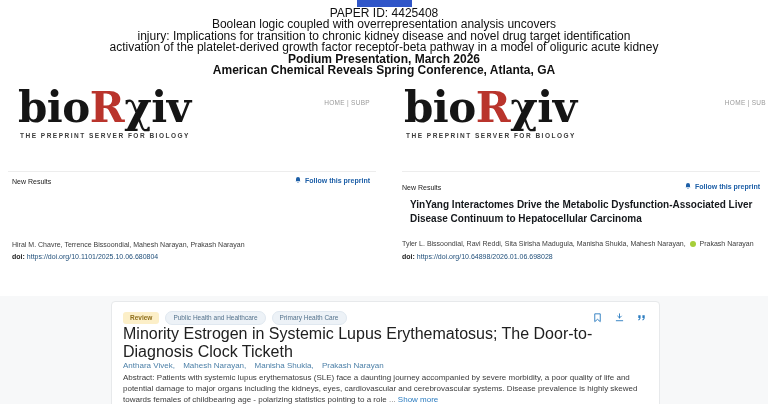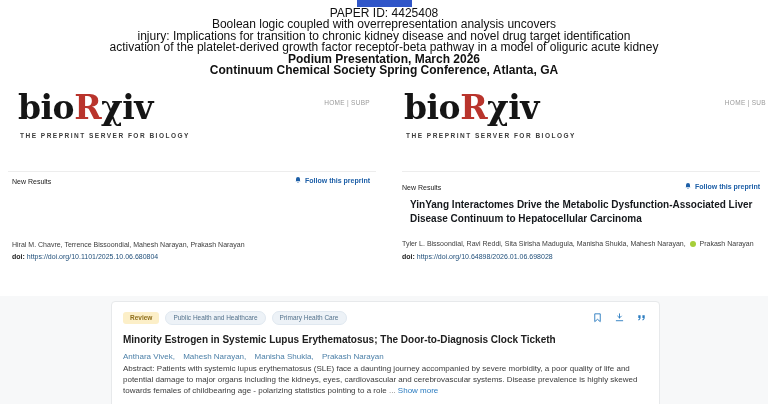--- a/index.html
+++ b/index.html
@@ -11,21 +11,21 @@
   .redact-bar { position:absolute; left:357px; top:0; width:55px; height:7px; background:#3056c8; }
   .hdr { position:absolute; top:8px; left:0; width:768px; text-align:center; }
   .hdr div { font-size:12px; line-height:11.4px; color:#101010; }
   .hdr .bold { font-weight:700; }
 
   
   .panel { position:absolute; top:85px; height:200px; background:#fff; }
   .panel.left  { left:0;   width:384px; }
   .panel.right { left:394px; width:374px; }
 
-  .logo { position:absolute; top:4px; font-family:"DejaVu Serif", serif; font-weight:700; font-size:33px; color:#151515; letter-spacing:-0.5px; line-height:38px; }
+  .logo { position:absolute; top:4px; font-family:"DejaVu Serif", serif; font-weight:700; font-size:42px; color:#151515; letter-spacing:-0.5px; line-height:38px; }
   .panel.left  .logo { left:18px; }
   .panel.right .logo { left:10px; }
   .logo .logo-r { color:#b9342c; }
 
   .tagline { position:absolute; top:47px; font-size:6.5px; letter-spacing:1.5px; color:#3a3a3a; font-weight:700; }
   .panel.left  .tagline { left:20px; }
   .panel.right .tagline { left:12px; }
 
   .nav { position:absolute; top:14px; font-size:6.5px; color:#9a9a9a; letter-spacing:0.3px; }
   .panel.left  .nav { right:14px; }
@@ -62,41 +62,41 @@
   .card { position:absolute; left:111px; top:5px; width:549px; height:150px; background:#ffffff; border:1px solid #e7e9eb; border-radius:4px; padding:9px 11px; }
 
   .tags { display:flex; gap:6px; align-items:center; }
   .tag { font-size:6.5px; padding:2.5px 7px; white-space:nowrap; line-height:1; }
   .tag.review  { background:#fcefc8; color:#8f6f1d; font-weight:700; border-radius:3px; }
   .tag.subject { background:#edf2f7; color:#54728c; border:1px solid #e0e8f0; border-radius:9px; }
 
   .actions { position:absolute; top:10px; right:12px; display:flex; gap:11px; color:#2b7cc0; }
   .action-icon svg { width:11px; height:11px; display:block; }
 
-  .card-title { margin-top:9px; font-size:10px; font-weight:700; color:#202020; }
-  .card-authors { margin-top:7px; font-size:8px; color:#4d80a8; }
+  .card-title { font-size:16px; font-weight:400; color:#202020; }
+  .card-authors { font-size:8px; color:#4d80a8; }
   .card-authors span { margin-right:6px; cursor:pointer; }
   .card-abstract { margin-top:2px; font-size:8px; line-height:11px; color:#3b3b3b; width:524px; }
   .truncation { color:#777; }
   .show-more { color:#2b7cc0; cursor:pointer; }
 </style>
 </head>
 <body>
 
 <div class="screen">
 
   <div class="redact-bar"></div>
 
   <div class="hdr">
     <div>PAPER ID: 4425408</div>
     <div>Boolean logic coupled with overrepresentation analysis uncovers</div>
     <div>injury:  Implications for transition to chronic kidney disease and novel drug target identification</div>
     <div>activation of the platelet-derived growth factor receptor-beta pathway in a model of oliguric acute kidney</div>
     <div class="bold">Podium Presentation, March 2026</div>
-    <div class="bold">Continuum Chemical Society Spring Conference, Atlanta, GA</div>
+    <div class="bold">American Chemical Reveals Spring Conference, Atlanta, GA</div>
   </div>
 
   <div class="panel left">
     <div class="logo"><span>bio</span><span class="logo-r">R</span><span>χiv</span></div>
     <div class="tagline">THE PREPRINT SERVER FOR BIOLOGY</div>
     <div class="nav">HOME | SUBP</div>
     <div class="hdr-rule"></div>
     <div class="new-results">New Results</div>
     <div class="follow">
       <span class="bell">

